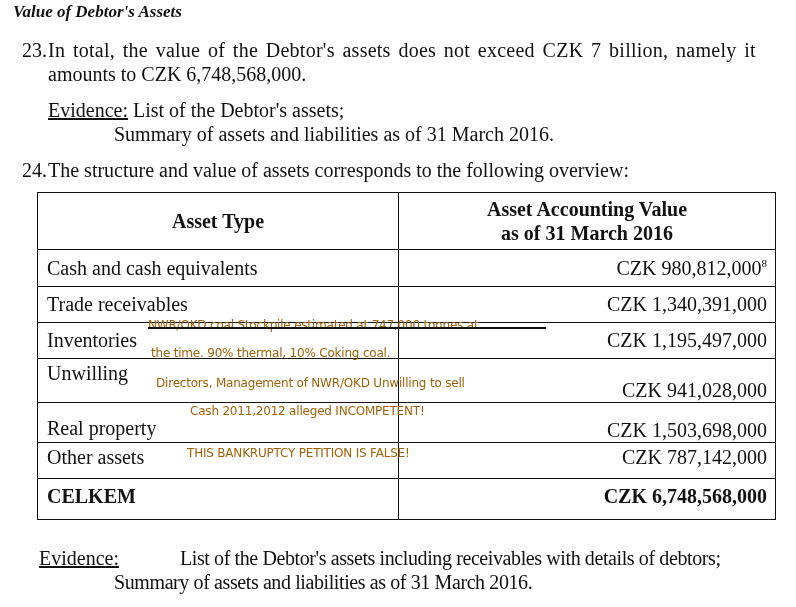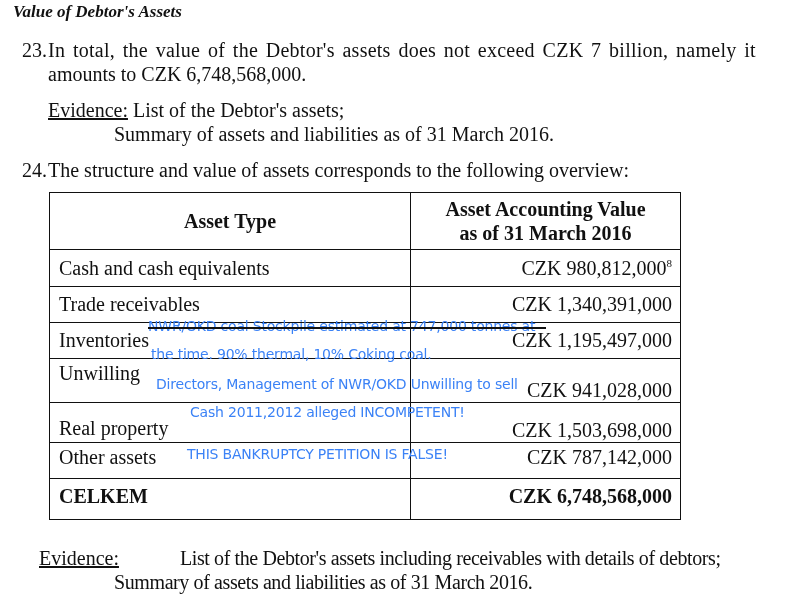--- a/index.html
+++ b/index.html
@@ -8,34 +8,34 @@
     font-family: "Liberation Serif", "DejaVu Serif", serif; color: #111111;
   }
   .abs { position: absolute; white-space: nowrap; }
   .heading { left: 13px; top: 2px; font-size: 17px; font-weight: bold; font-style: italic; }
   .p { font-size: 20px; line-height: 24px; }
   .num { left: 22px; }
   .u { text-decoration: underline; }
   .just { letter-spacing: 0.25px; word-spacing: 2.5px; }
 
   table.assets {
-    position: absolute; left: 37px; top: 192px; width: 632px;
-    border-collapse: collapse; table-layout: fixed; margin-left: 12px;
+    position: absolute; left: 37px; top: 192px; width: 739px;
+    border-collapse: collapse; table-layout: fixed;
   }
   table.assets td, table.assets th { border: 1.5px solid #111; padding: 0; font-size: 20px; }
   table.assets th { font-weight: bold; text-align: center; line-height: 24px; height: 56px; }
   .col1 { width: 360px; }
   .type { padding-left: 9px !important; text-align: left; }
   .val { text-align: right; padding-right: 8px !important; }
   .total { font-weight: bold; }
   sup { font-size: 11px; vertical-align: 8px; line-height: 0; }
 
   .note {
     position: absolute; font-family: "DejaVu Sans", "Liberation Sans", sans-serif;
-    font-size: 14px; color: #3b82f6; white-space: nowrap; letter-spacing: -0.2px;
+    font-size: 12px; color: #a16207; white-space: nowrap; letter-spacing: -0.2px;
   }
   .strike-line { position: absolute; height: 1.5px; background: #111; }
 </style>
 </head>
 <body>
 
 <div class="abs heading">Value of Debtor's Assets</div>
 
 <div class="abs p num" style="top:38px;">23.</div>
 <div class="abs p just" style="left:48px; top:38px;">In total, the value of the Debtor's assets does not exceed CZK 7 billion, namely it</div>

